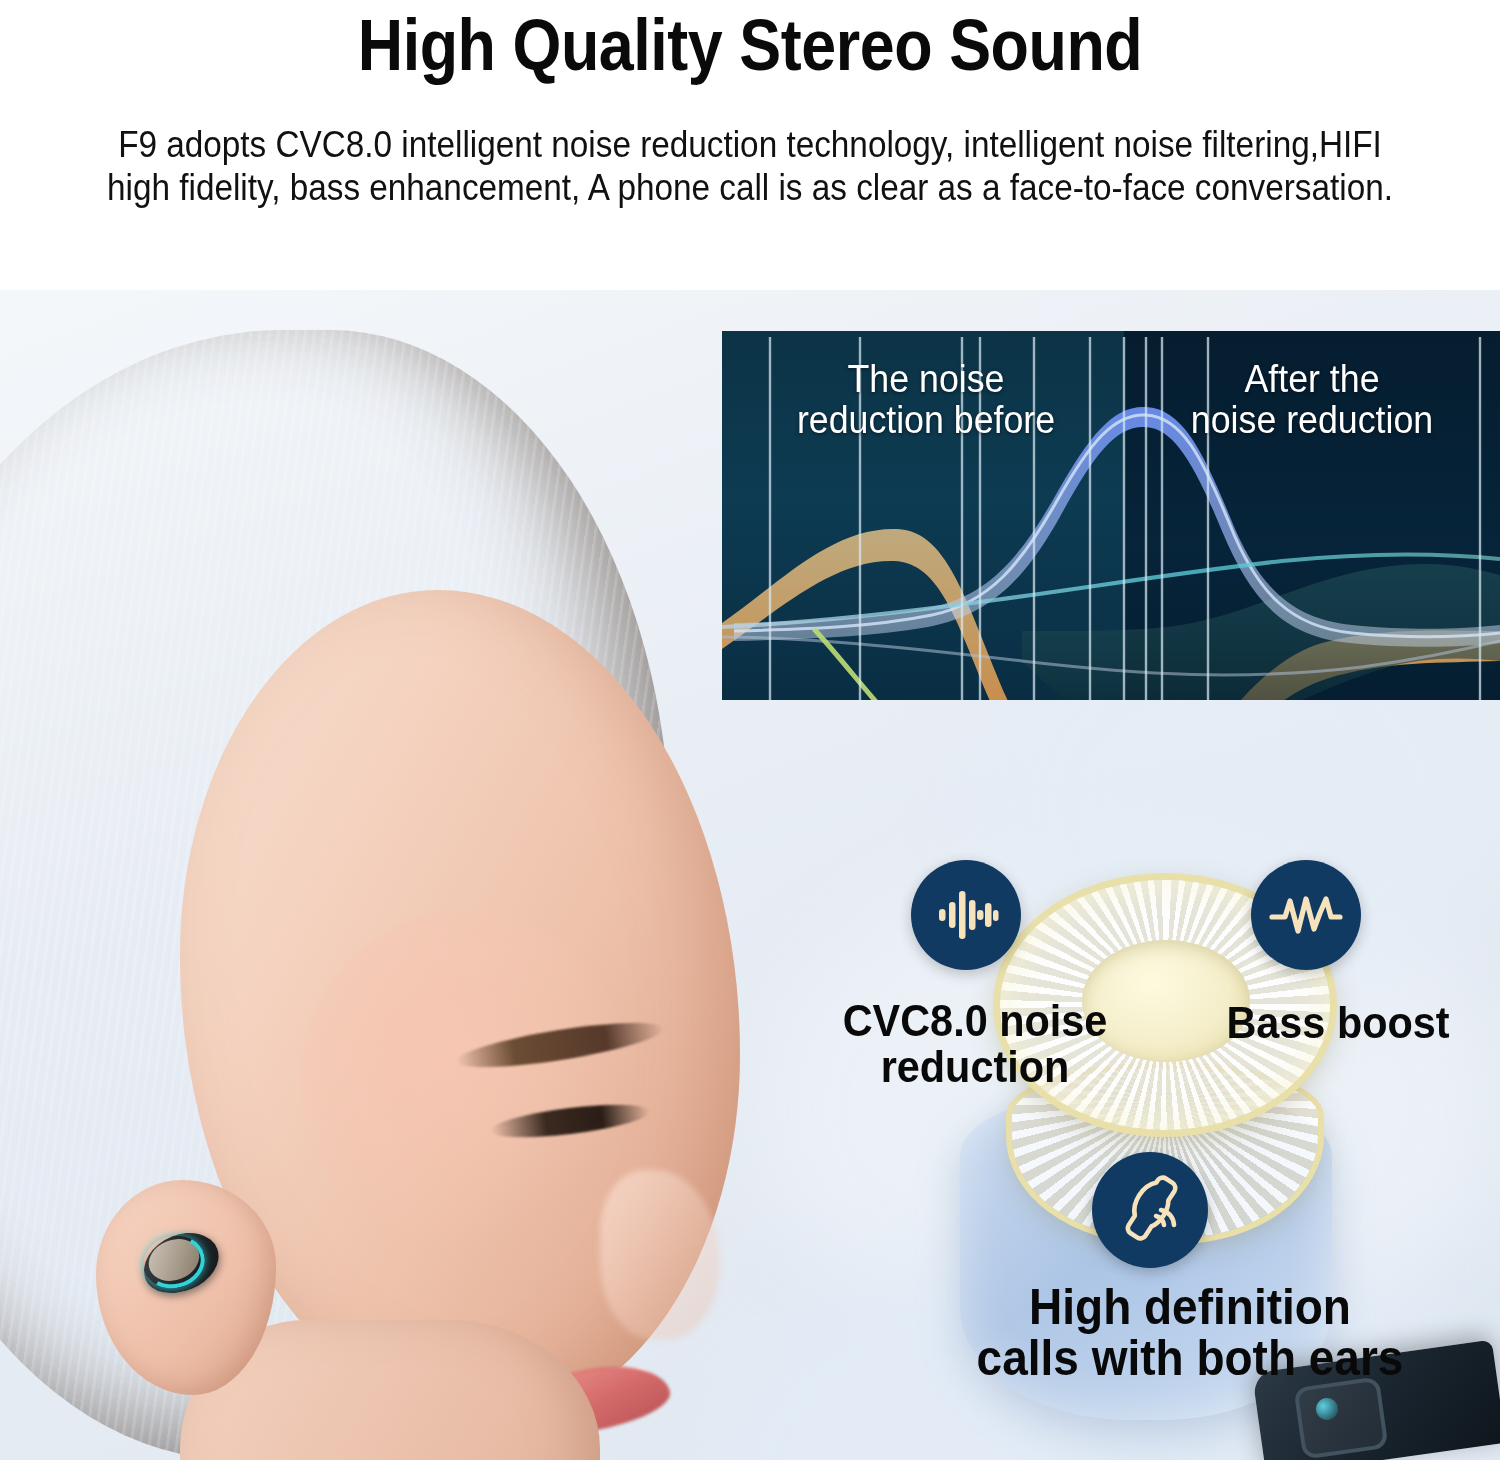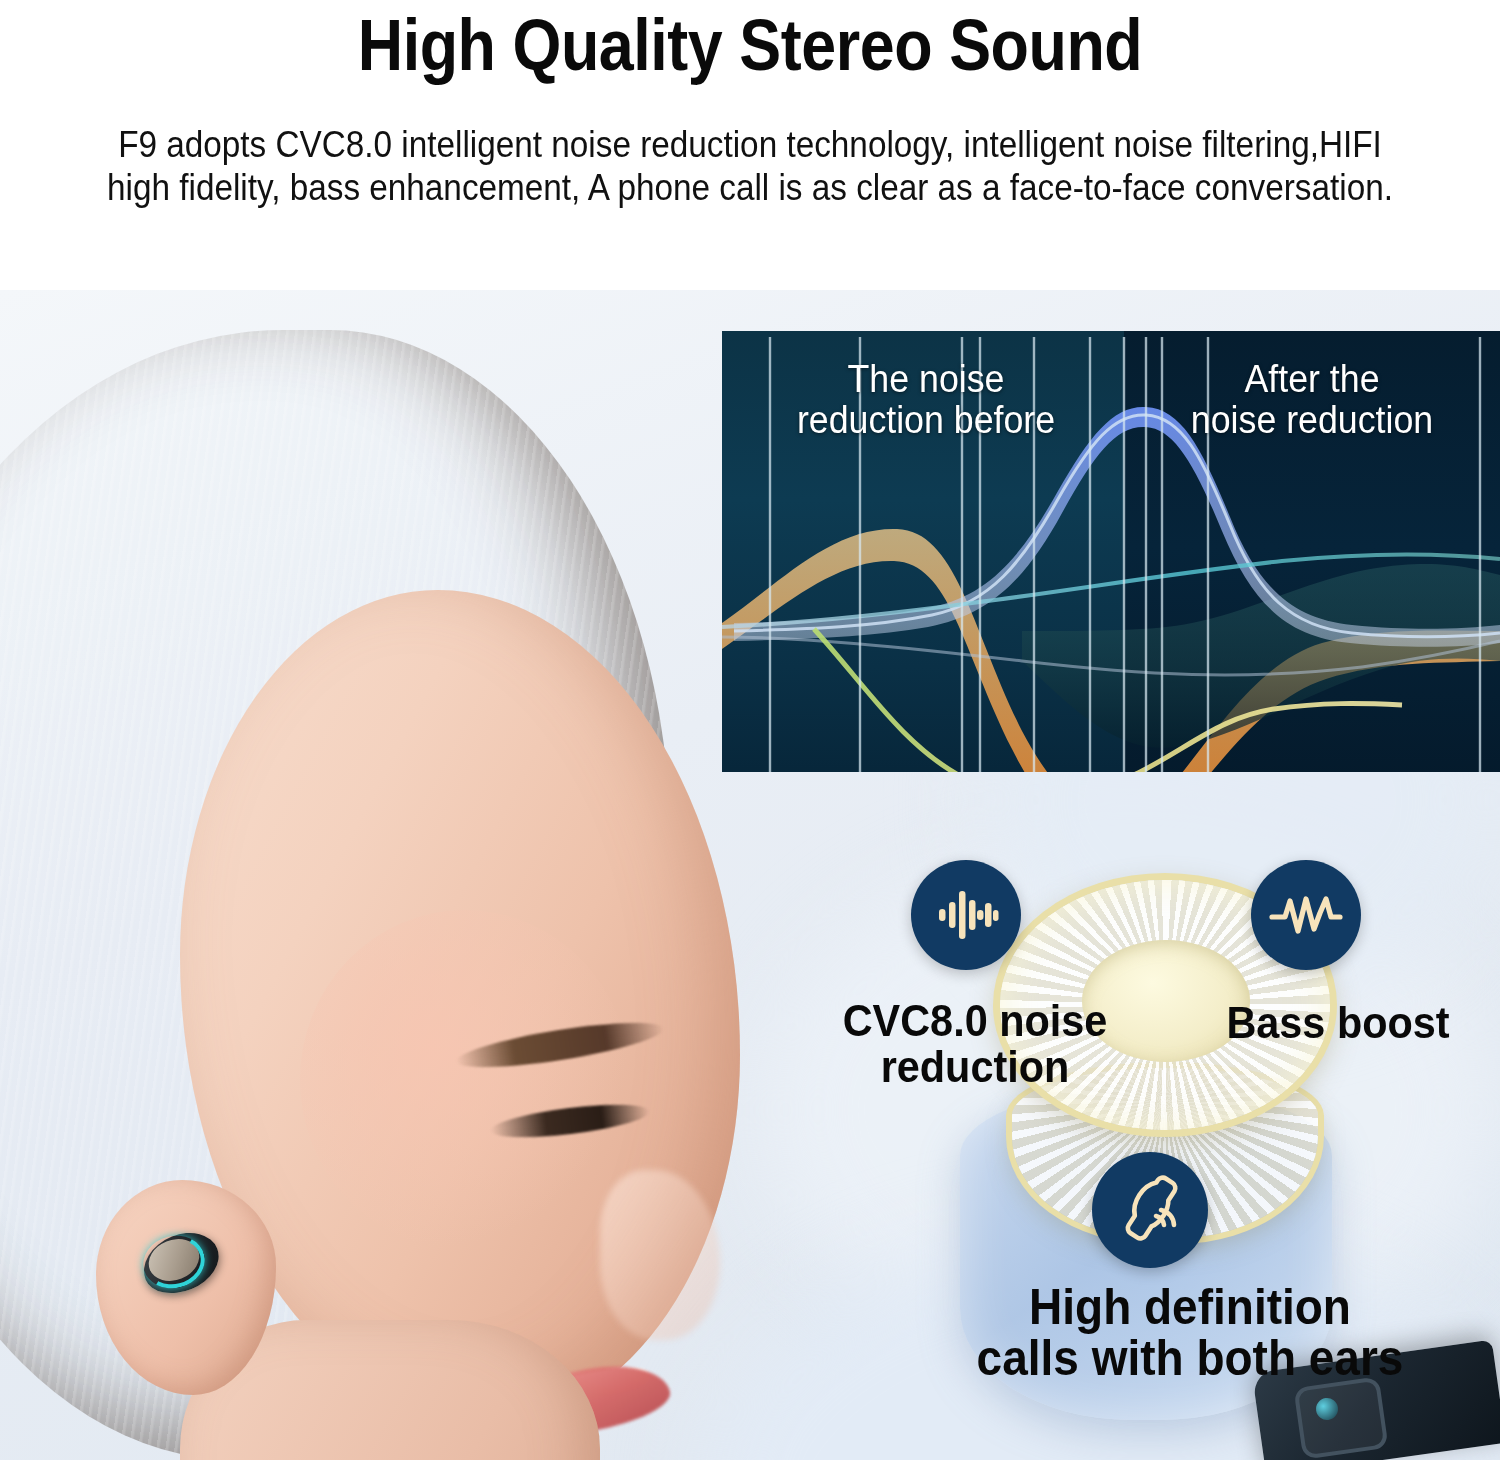--- a/index.html
+++ b/index.html
@@ -123,21 +123,21 @@
     position:absolute; left:143px; top:946px; width:62px; height:52px;
     border-radius:50%;
     border:4px solid #2fd3d8;
     border-top-color:transparent; border-left-color:transparent;
     transform:rotate(-14deg);
     box-shadow:0 0 8px rgba(47,211,216,.8);
   }
 
   
   #wavePanel {
-    position:absolute; left:722px; top:331px; width:778px; height:441px;
+    position:absolute; left:722px; top:331px; width:778px; height:369px;
     overflow:hidden;
     background:#051f33;
   }
   #waveLeftBg {
     position:absolute; left:0; top:0; width:402px; height:481px;
     background:linear-gradient(180deg,#0c3346 0%,#0d3b52 35%,#0a3046 70%,#062336 100%);
   }
   #waveRightBg {
     position:absolute; left:402px; top:0; width:376px; height:481px;
     background:linear-gradient(180deg,#051d2f 0%,#06243a 45%,#04192a 100%);

